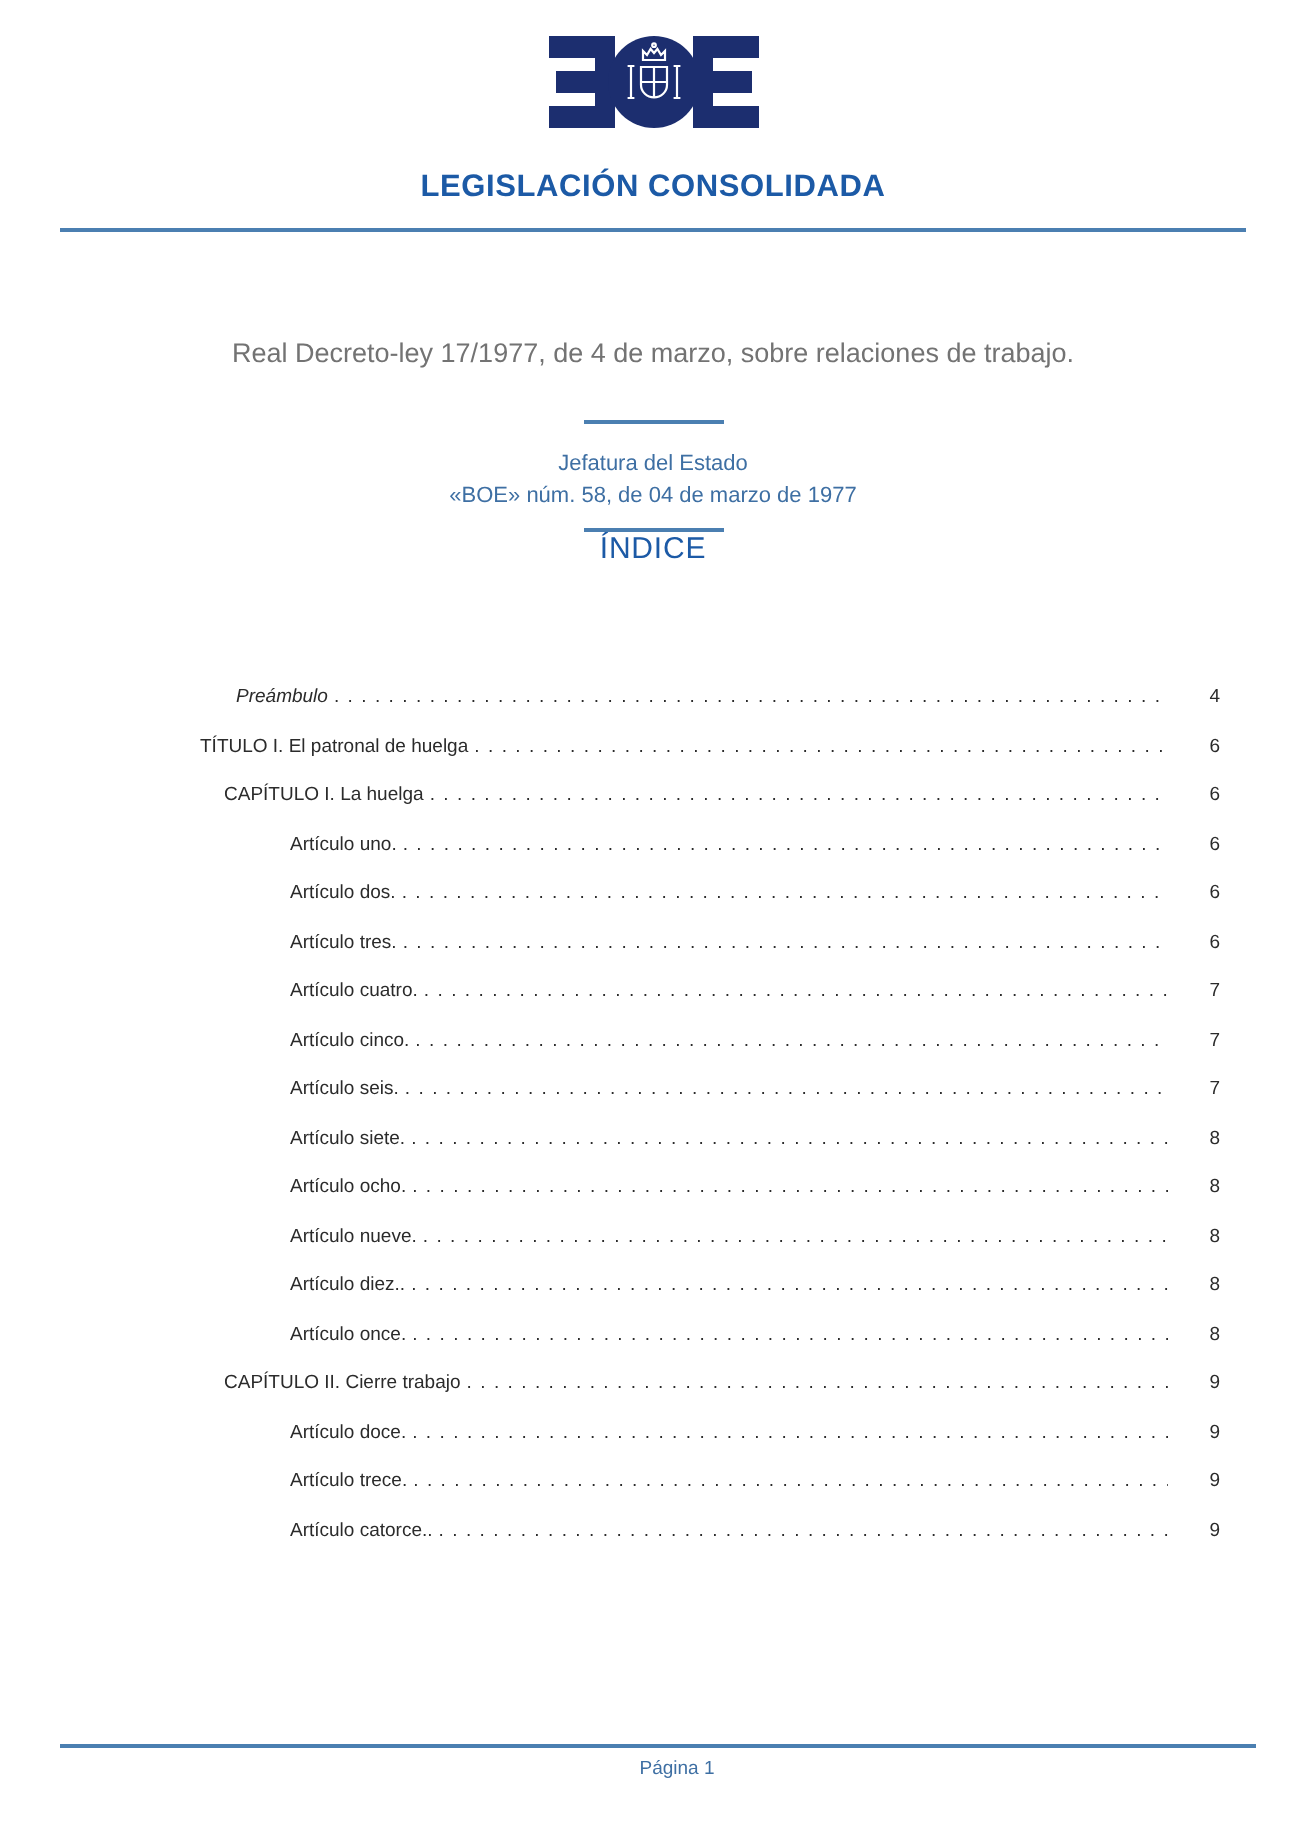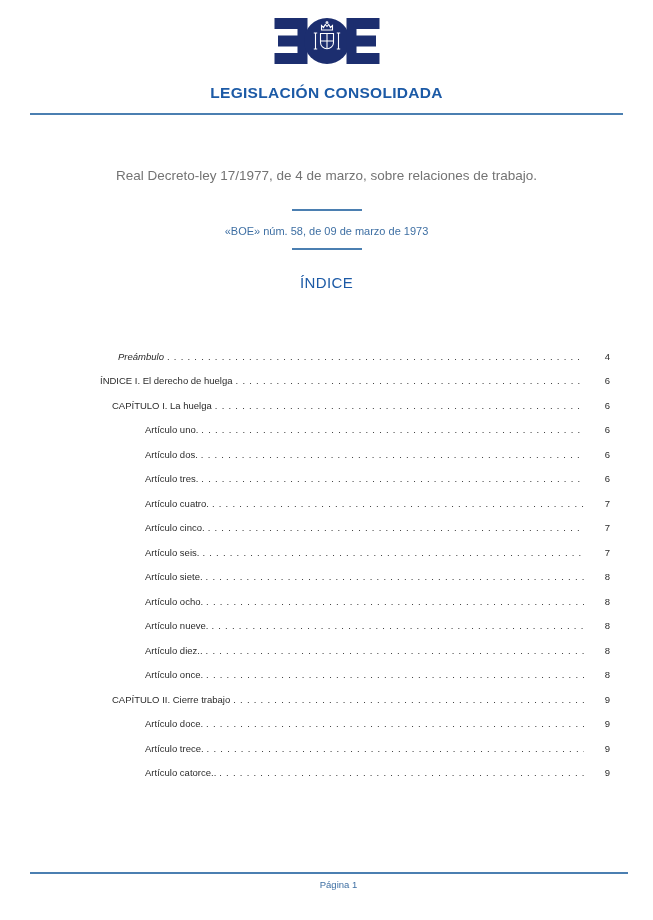--- a/index.html
+++ b/index.html
@@ -42,21 +42,20 @@
   }
   .short-divider.second { margin-top:8px; }
   .doc-meta {
     margin-top:13px;
     text-align:center;
     font-size:11px; line-height:15.5px;
     color:var(--meta, #3e6fa3);
   }
   
   .indice-heading {
-    margin-top:24px;
     text-align:center;
     font-size:15px; letter-spacing:.4px;
     color:var(--blue, #1c5aa6);
   }
   .toc {
     margin:60px 43px 0 88px;
   }
   .toc-row {
     display:flex; align-items:baseline;
     height:24.5px;
@@ -125,36 +124,37 @@
   </div>
 
   <div class="header-title">LEGISLACIÓN CONSOLIDADA</div>
   <div class="header-rule"></div>
 
   <div class="doc-title">Real Decreto-ley 17/1977, de 4 de marzo, sobre relaciones de trabajo.</div>
 
   <div class="short-divider"></div>
 
   <div class="doc-meta">
-    <div>«BOE» núm. 58, de 09 de marzo de 1973</div>
+    <div>Jefatura del Estado</div>
+    <div>«BOE» núm. 58, de 04 de marzo de 1977</div>
   </div>
 
   <div class="short-divider second"></div>
 
   <div class="indice-heading">ÍNDICE</div>
 
   <div class="toc">
     <div class="toc-row level-preambulo">
       <span class="toc-label">Preámbulo</span>
       <span class="toc-leader">........................................................................................................................................................................................................</span>
       <span class="toc-page">4</span>
     </div>
 
     <div class="toc-row level-titulo">
-      <span class="toc-label">ÍNDICE I. El derecho de huelga</span>
+      <span class="toc-label">TÍTULO I. El patronal de huelga</span>
       <span class="toc-leader">........................................................................................................................................................................................................</span>
       <span class="toc-page">6</span>
     </div>
 
     <div class="toc-row level-capitulo">
       <span class="toc-label">CAPÍTULO I. La huelga</span>
       <span class="toc-leader">........................................................................................................................................................................................................</span>
       <span class="toc-page">6</span>
     </div>
 

